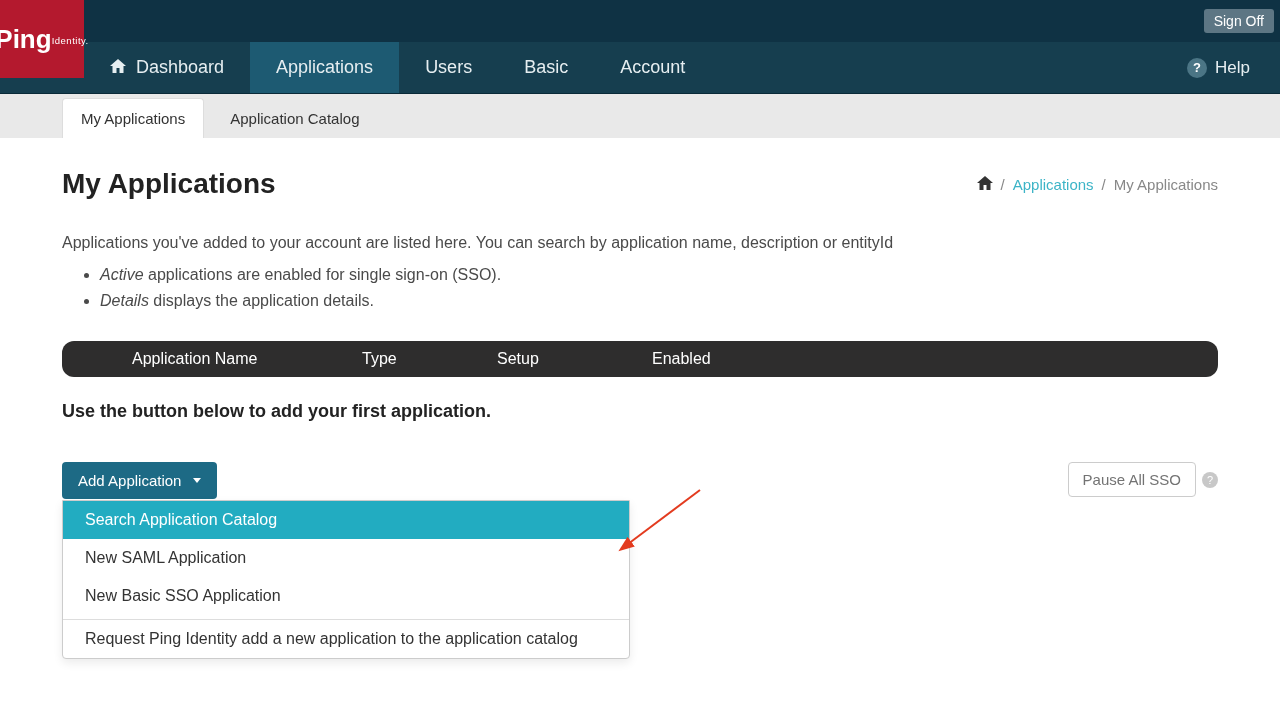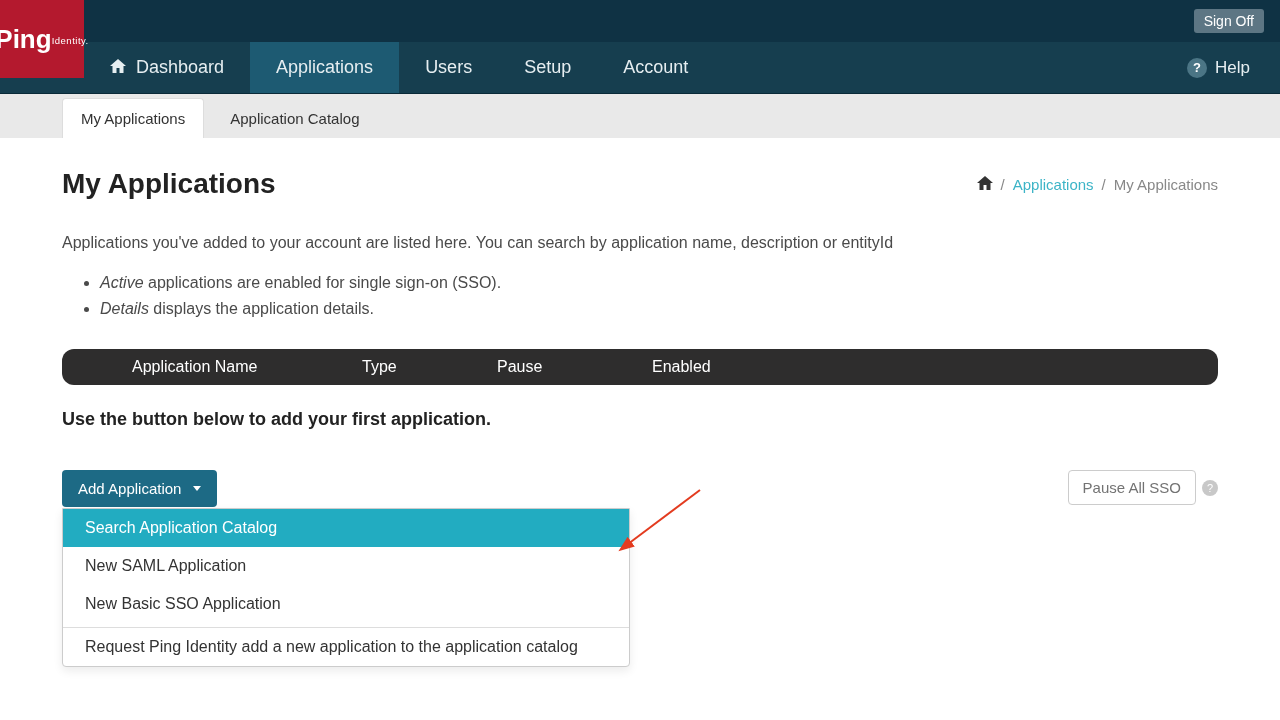--- a/index.html
+++ b/index.html
@@ -1,37 +1,37 @@
 <!DOCTYPE html>
 <html><head>
 <meta charset="utf-8">
 <style>
   * { box-sizing: border-box; margin: 0; padding: 0; }
   body { font-family: "Helvetica Neue", Helvetica, Arial, sans-serif; font-size: 15px; color: #333; background: #fff; width: 1280px; height: 720px; overflow: hidden; }
-  .topbar { background: #0f3244; height: 42px; display: flex; justify-content: flex-end; align-items: center; padding-right: 16px; }
+  .topbar { background: #0f3244; height: 42px; display: flex; justify-content: flex-end; align-items: center; padding-right: 6px; }
   .sign-off { background: #5d7684; color: #fff; border-radius: 3px; padding: 4px 10px; font-size: 14px; cursor: pointer; }
   .logo { position: absolute; top: 0; left: 0; width: 84px; height: 78px; background: #b4192e; color: #fff; display: flex; flex-direction: row; justify-content: center; align-items: center; z-index: 5; }
   .logo .ping { font-weight: bold; font-size: 26px; line-height: 1; }
   .logo .identity { font-size: 9.5px; letter-spacing: 0.5px; margin-top: 2px; }
   .mainnav { background: #163e4f; height: 52px; display: flex; align-items: stretch; padding-left: 84px; border-bottom: 1px solid #0a2a38; }
   .nav-item { color: #e6eef1; padding: 0 26px; display: flex; align-items: center; font-size: 18px; cursor: pointer; }
   .nav-item.active { background: #1d5a72; }
   .nav-item .home-icon { margin-right: 10px; }
   .nav-right { margin-left: auto; display: flex; align-items: center; padding-right: 30px; color: #e6eef1; font-size: 17px; cursor: pointer; }
   .qmark { display: inline-flex; width: 20px; height: 20px; border-radius: 50%; background: #4b7585; color: #fff; font-size: 13px; font-weight: bold; align-items: center; justify-content: center; margin-right: 8px; }
   .subnav { background: #e9e9e9; height: 44px; display: flex; align-items: flex-end; padding-left: 62px; gap: 8px; }
   .subtab { padding: 11px 18px 11px; font-size: 15px; color: #333; cursor: pointer; border-radius: 4px 4px 0 0; }
   .subtab.active { background: #fff; border: 1px solid #ddd; border-bottom: none; }
   .content { padding: 30px 62px 0 62px; position: relative; }
   .page-header { display: flex; justify-content: space-between; align-items: center; margin-bottom: 34px; }
   .page-title { font-size: 28px; font-weight: bold; color: #222; }
   .breadcrumb { font-size: 15px; color: #888; display: flex; align-items: center; gap: 8px; }
   .breadcrumb .home-glyph { color: #333; }
   .breadcrumb .link { color: #3cb4c7; cursor: pointer; }
-  .intro { font-size: 16px; color: #4a4a4a; margin-bottom: 18px; }
+  .intro { font-size: 16px; color: #4a4a4a; margin-bottom: 10px; }
   .bullets { list-style: disc; padding-left: 38px; color: #4a4a4a; font-size: 16px; line-height: 1.6; margin-bottom: 28px; }
   .bullets em { font-style: italic; }
   .table-header { background: #2e2d2d; color: #fff; border-radius: 12px; display: flex; padding: 9px 0; font-size: 16px; }
   .th-name { width: 300px; padding-left: 70px; }
   .th-type { width: 135px; }
   .th-status { width: 155px; }
   .th-enabled { flex: 1; }
   .empty-msg { font-size: 18px; font-weight: bold; color: #222; margin: 24px 0 40px; }
   .button-row { display: flex; justify-content: space-between; align-items: flex-start; position: relative; }
   .add-btn { background: #1d6a85; color: #fff; border: none; border-radius: 4px; padding: 10px 16px; font-size: 15px; cursor: pointer; display: inline-flex; align-items: center; gap: 12px; }
@@ -67,21 +67,21 @@
     </span>
     <span>Dashboard</span>
   </div>
   <div class="nav-item active">
     <span>Applications</span>
   </div>
   <div class="nav-item">
     <span>Users</span>
   </div>
   <div class="nav-item">
-    <span>Setup</span>
+    <span>Basic</span>
   </div>
   <div class="nav-item">
     <span>Account</span>
   </div>
   <div class="nav-right">
     <span class="qmark">?</span>
     <span>Help</span>
   </div>
 </div>
 
@@ -114,21 +114,21 @@
       <em>Active</em><span> applications are enabled for single sign-on (SSO).</span>
     </li>
     <li>
       <em>Details</em><span> displays the application details.</span>
     </li>
   </ul>
 
   <div class="table-header">
     <div class="th-name">Application Name</div>
     <div class="th-type">Type</div>
-    <div class="th-status">Pause</div>
+    <div class="th-status">Setup</div>
     <div class="th-enabled">Enabled</div>
   </div>
 
   <div class="empty-msg">Use the button below to add your first application.</div>
 
   <div class="button-row">
     <div style="position:relative;">
       <button class="add-btn">
         <span>Add Application</span>
         <span class="caret"></span>

